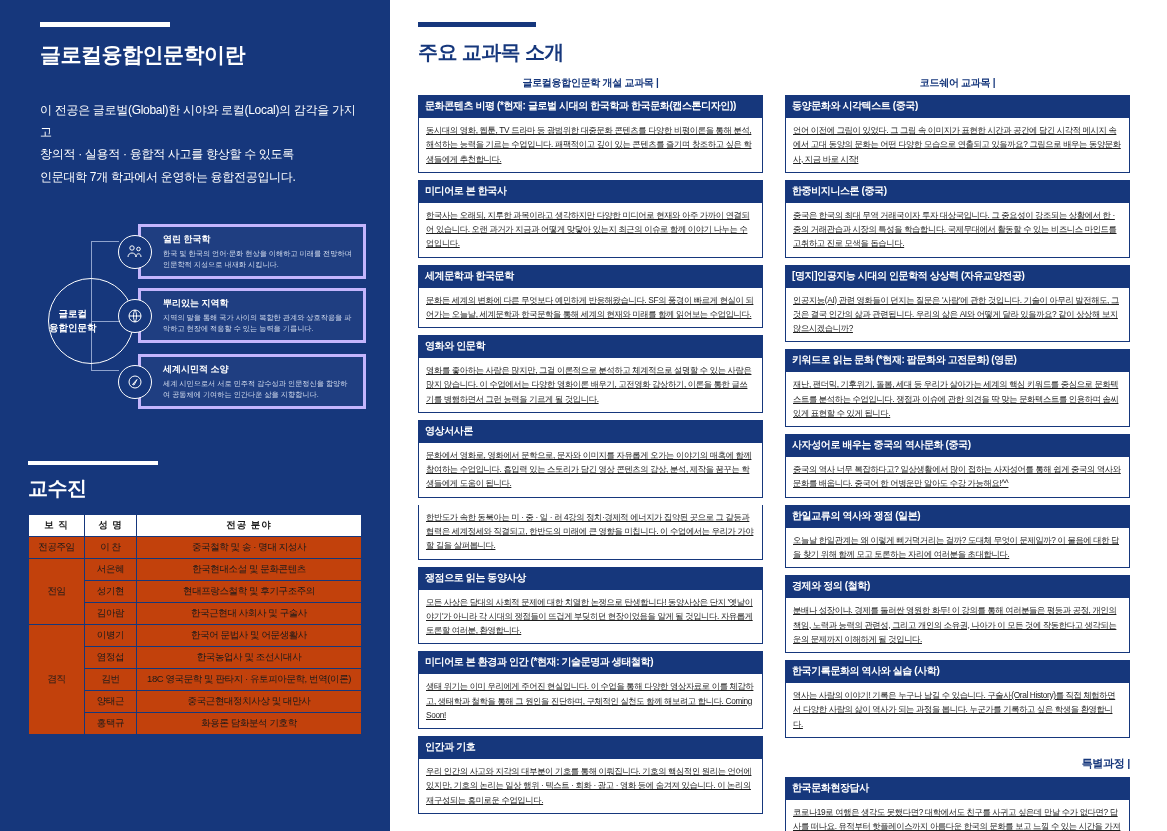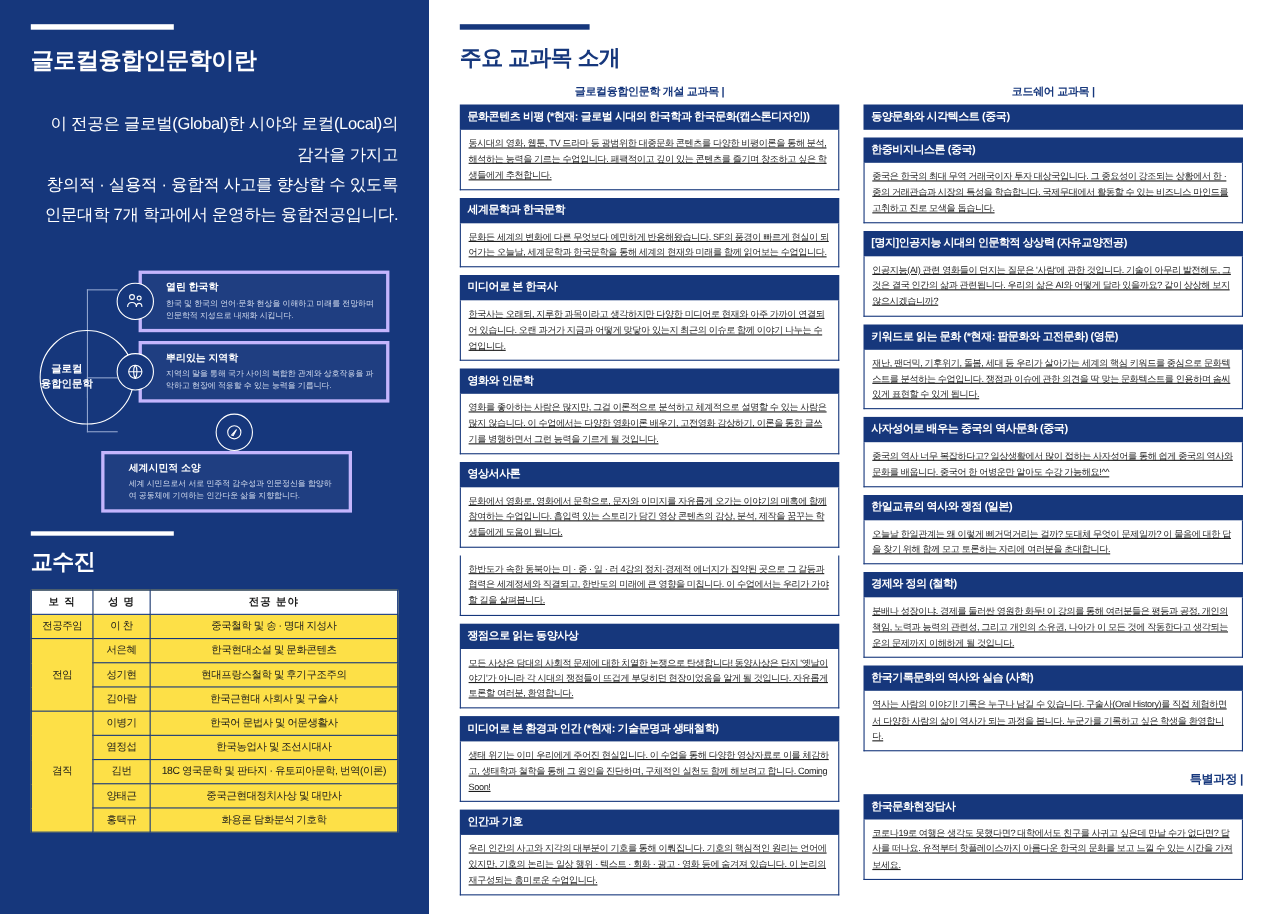--- a/index.html
+++ b/index.html
@@ -12,24 +12,24 @@
   .page { position: relative; width: 1167px; height: 831px; display: flex; }
 
   
   .left {
     width: 390px; height: 831px;
     background: #16377c;
     color: #ffffff;
     position: relative;
     padding: 0;
   }
-  .left-inner { padding: 22px 28px 0 28px; }
+  .left-inner { padding: 22px 28px 0 40px; }
   .rule-top { width: 130px; height: 5px; background: #ffffff; margin-bottom: 14px; }
   .left-title { font-size: 21px; font-weight: bold; letter-spacing: -0.5px; margin-bottom: 30px; }
-  .left-desc { font-size: 15px; line-height: 1.85; letter-spacing: -0.3px; text-align: right; }
+  .left-desc { font-size: 12px; line-height: 1.85; letter-spacing: -0.3px; }
 
   
   .diagram { position: relative; width: 340px; height: 215px; margin-top: 28px; }
   .center-circle {
     position: absolute; left: 8px; top: 62px; width: 86px; height: 86px;
     border: 1.4px solid #ffffff; border-radius: 50%;
     display: flex; flex-direction: column; align-items: flex-start; justify-content: center;
     font-size: 9.5px; font-weight: bold; line-height: 1.45; text-align: center;
   }
   .node { position: absolute; display: flex; align-items: center; }
@@ -42,28 +42,28 @@
   }
   .node-box {
     border: 3px solid #c4b5fd; background: rgba(255,255,255,0.04);
     padding: 6px 9px 6px 22px; margin-left: -14px;
     width: 228px;
   }
   .node-box .nb-title { font-size: 9px; font-weight: bold; color: #ffffff; margin-bottom: 3px; }
   .node-box .nb-text { font-size: 7.2px; line-height: 1.5; color: #d3dcee; }
   .node-1 { left: 78px; top: 8px; }
   .node-2 { left: 78px; top: 72px; }
-  .node-3 { left: 78px; top: 138px; flex-direction: column; }
+  .node-3 { left: 78px; top: 138px; }
   .connector { position: absolute; border-left: 1px solid #8fa3cd; border-top: 1px solid #8fa3cd; }
 
   
   .prof-wrap { padding: 0 28px; margin-top: 30px; }
   .rule-prof { width: 130px; height: 4px; background: #ffffff; margin-bottom: 10px; }
   .prof-title { font-size: 20px; font-weight: bold; margin-bottom: 12px; letter-spacing: -0.5px; }
-  table.prof { width: 334px; border-collapse: collapse; background: #fde047; color: #1a1a1a; }
+  table.prof { width: 334px; border-collapse: collapse; background: #c2410c; color: #1a1a1a; }
   table.prof th, table.prof td {
     border: 1px solid #16377c;
     font-size: 9.5px; text-align: center; padding: 4px 2px;
     letter-spacing: -0.4px;
   }
   table.prof th { font-weight: bold; background: #ffffff; letter-spacing: 1px; }
   table.prof td.c1 { width: 56px; }
   table.prof td.c2 { width: 52px; }
   table.prof td.c3 { }
 
@@ -225,28 +225,28 @@
     <div class="cols">
 
       <div class="col">
         <div class="col-label">글로컬융합인문학 개설 교과목  |</div>
 
         <div class="card">
           <div class="card-hd">문화콘텐츠 비평 (*현재: 글로벌 시대의 한국학과 한국문화(캡스톤디자인))</div>
           <div class="card-bd">동시대의 영화, 웹툰, TV 드라마 등 광범위한 대중문화 콘텐츠를 다양한 비평이론을 통해 분석, 해석하는 능력을 기르는 수업입니다. 패팩적이고 깊이 있는 콘텐츠를 즐기며 창조하고 싶은 학생들에게 추천합니다.</div>
         </div>
         <div class="card">
+          <div class="card-hd">미디어로 본 한국사</div>
+          <div class="card-bd">한국사는 오래되, 지루한 과목이라고 생각하지만 다양한 미디어로 현재와 아주 가까이 연결되어 있습니다. 오랜 과거가 지금과 어떻게 맞닿아 있는지 최근의 이슈로 함께 이야기 나누는 수업입니다.</div>
+        </div>
+        <div class="card">
           <div class="card-hd">세계문학과 한국문학</div>
           <div class="card-bd">문화든 세계의 변화에 다른 무엇보다 예민하게 반응해왔습니다. SF의 풍경이 빠르게 현실이 되어가는 오늘날, 세계문학과 한국문학을 통해 세계의 현재와 미래를 함께 읽어보는 수업입니다.</div>
         </div>
         <div class="card">
-          <div class="card-hd">미디어로 본 한국사</div>
-          <div class="card-bd">한국사는 오래되, 지루한 과목이라고 생각하지만 다양한 미디어로 현재와 아주 가까이 연결되어 있습니다. 오랜 과거가 지금과 어떻게 맞닿아 있는지 최근의 이슈로 함께 이야기 나누는 수업입니다.</div>
-        </div>
-        <div class="card">
           <div class="card-hd">영화와 인문학</div>
           <div class="card-bd">영화를 좋아하는 사람은 많지만, 그걸 이론적으로 분석하고 체계적으로 설명할 수 있는 사람은 많지 않습니다. 이 수업에서는 다양한 영화이론 배우기, 고전영화 감상하기, 이론을 통한 글쓰기를 병행하면서 그런 능력을 기르게 될 것입니다.</div>
         </div>
         <div class="card">
           <div class="card-hd">영상서사론</div>
           <div class="card-bd">문화에서 영화로, 영화에서 문학으로, 문자와 이미지를 자유롭게 오가는 이야기의 매혹에 함께 참여하는 수업입니다. 흡입력 있는 스토리가 담긴 영상 콘텐츠의 감상, 분석, 제작을 꿈꾸는 학생들에게 도움이 됩니다.</div>
         </div>
         <div class="card">
           <div class="card-bd">한반도가 속한 동북아는 미 · 중 · 일 · 러 4강의 정치·경제적 에너지가 집약된 곳으로 그 갈등과 협력은 세계정세와 직결되고, 한반도의 미래에 큰 영향을 미칩니다. 이 수업에서는 우리가 가야 할 길을 살펴봅니다.</div>
         </div>
@@ -263,20 +263,21 @@
           <div class="card-bd">우리 인간의 사고와 지각의 대부분이 기호를 통해 이뤄집니다. 기호의 핵심적인 원리는 언어에 있지만, 기호의 논리는 일상 행위 · 텍스트 · 회화 · 광고 · 영화 등에 숨겨져 있습니다. 이 논리의 재구성되는 흥미로운 수업입니다.</div>
         </div>
 
       </div>
 
       <div class="col">
         <div class="col-label">코드쉐어 교과목  |</div>
 
         <div class="card">
           <div class="card-hd">동양문화와 시각텍스트 (중국)</div>
+          <div class="card-bd">언어 이전에 그림이 있었다. 그 그림 속 이미지가 표현한 시간과 공간에 담긴 시각적 메시지 속에서 고대 동양의 문화는 어떤 다양한 모습으로 연출되고 있을까요? 그림으로 배우는 동양문화사, 지금 바로 시작!</div>
         </div>
         <div class="card">
           <div class="card-hd">한중비지니스론 (중국)</div>
           <div class="card-bd">중국은 한국의 최대 무역 거래국이자 투자 대상국입니다. 그 중요성이 강조되는 상황에서 한 · 중의 거래관습과 시장의 특성을 학습합니다. 국제무대에서 활동할 수 있는 비즈니스 마인드를 고취하고 진로 모색을 돕습니다.</div>
         </div>
         <div class="card">
           <div class="card-hd">[명지]인공지능 시대의 인문학적 상상력 (자유교양전공)</div>
           <div class="card-bd">인공지능(AI) 관련 영화들이 던지는 질문은 '사람'에 관한 것입니다. 기술이 아무리 발전해도, 그것은 결국 인간의 삶과 관련됩니다. 우리의 삶은 AI와 어떻게 달라 있을까요? 같이 상상해 보지 않으시겠습니까?</div>
         </div>
         <div class="card">

